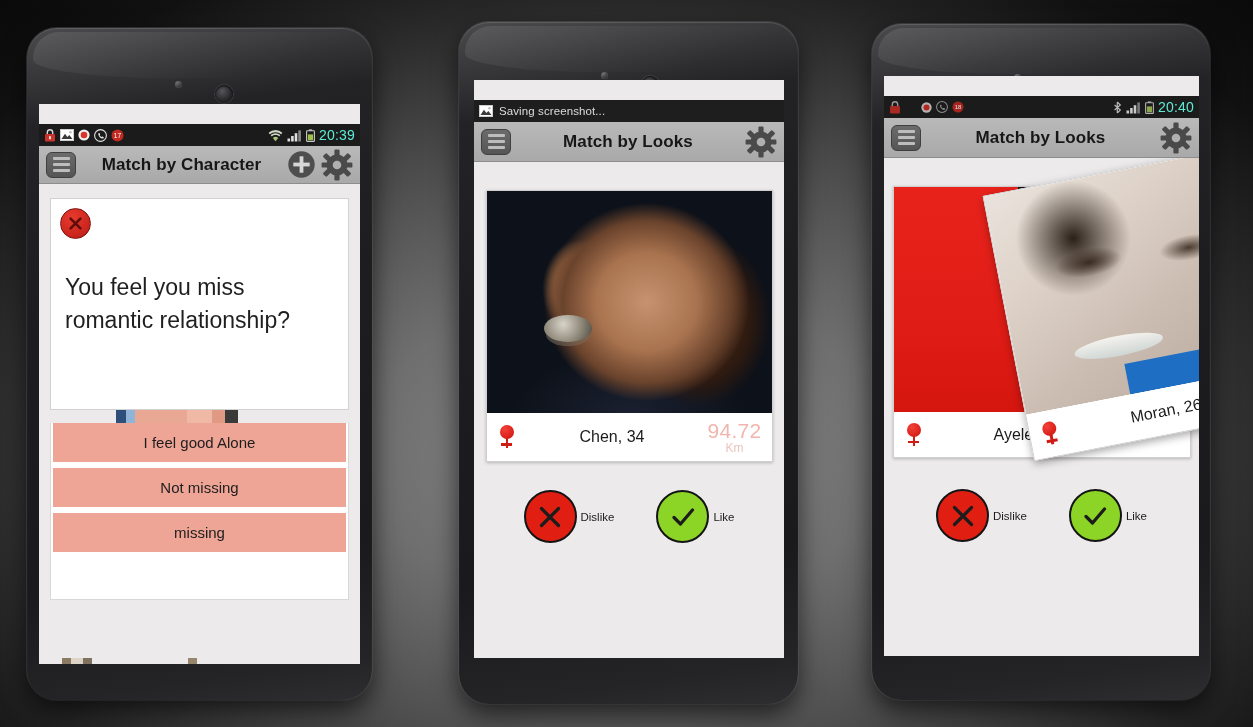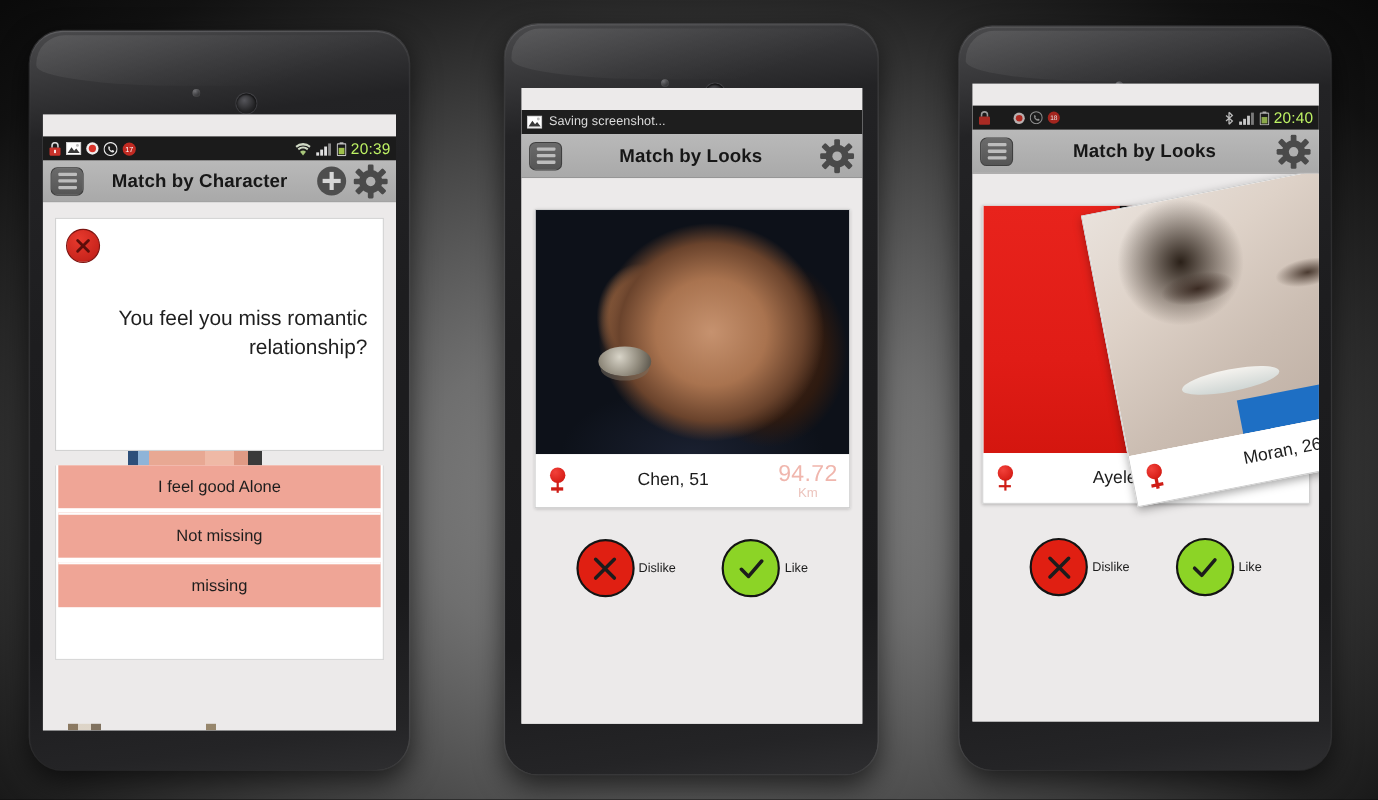--- a/index.html
+++ b/index.html
@@ -62,21 +62,21 @@
     background: #1b1b1b;
     display: flex; align-items: center;
     padding: 0 5px;
     flex: 0 0 auto;
     font-size: 11px;
     color: #e8e8e8;
     margin-top: 20px;
   }
   .sb-left { display: flex; align-items: center; gap: 4px; flex: 1; }
   .sb-right { display: flex; align-items: center; gap: 4px; }
-  .sb-time { font-size: 14px; color: #bef264; letter-spacing: .2px; font-family: "Liberation Sans", sans-serif; }
+  .sb-time { font-size: 14px; color: #5eead4; letter-spacing: .2px; font-family: "Liberation Sans", sans-serif; }
   .sb-ico { display: block; }
 
   .statusbar.notif { justify-content: flex-start; gap: 6px; background: #1e1e1e; }
   .notif-text { font-size: 11.5px; color: #dcdcdc; letter-spacing: .1px; }
 
   
   .actionbar {
     flex: 0 0 auto;
     background: linear-gradient(#b9b9b9, #a9a9a9);
     border-bottom: 1px solid #8d8d8d;
@@ -126,22 +126,22 @@
   .q-close {
     position: absolute; top: 9px; left: 9px;
     width: 31px; height: 31px; border-radius: 50%;
     background: radial-gradient(circle at 38% 30%, #e83a2e 0%, #c8241c 72%, #9c1913 100%);
     border: 1px solid #7d1410;
     display: flex; align-items: center; justify-content: center;
   }
   .q-close svg { display: block; }
   .q-text {
     width: 100%;
-    text-align: right;
-    font-size: 19px;
+    text-align: left;
+    font-size: 23px;
     line-height: 1.42;
     color: #1f1f1f;
   }
   .peek-photo {
     height: 14px;
     margin: 0 -11px;
     position: relative;
     z-index: 1;
     background:
       linear-gradient(90deg,
@@ -488,21 +488,21 @@
         <div class="card" style="width:287px;">
           <div class="card-photo" style="height:222px;">
             <div class="photo-chen"></div>
           </div>
           <div class="card-bar" style="height:48px;">
             <div class="gender">
               <div class="g-circle"></div>
                 <div class="g-stem"></div>
                 <div class="g-cross"></div>
             </div>
-            <div class="card-name">Chen, 51</div>
+            <div class="card-name">Chen, 34</div>
             <div class="dist">
               <div class="d-num">94.72</div>
               <div class="d-unit">Km</div>
             </div>
           </div>
         </div>
 
         <div class="actions">
           <div class="act">
             <div class="act-circle dislike">

